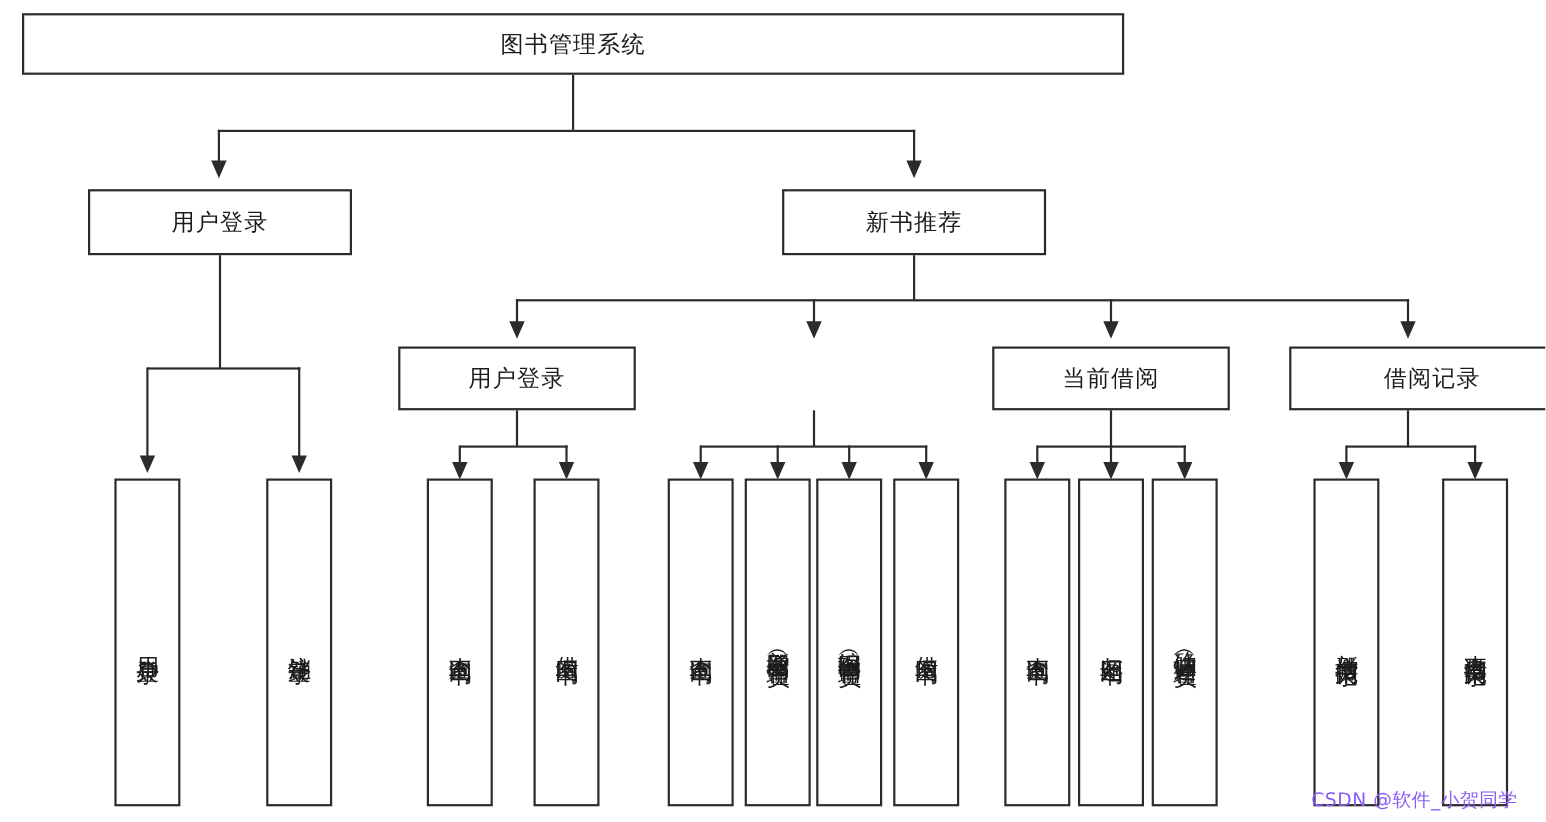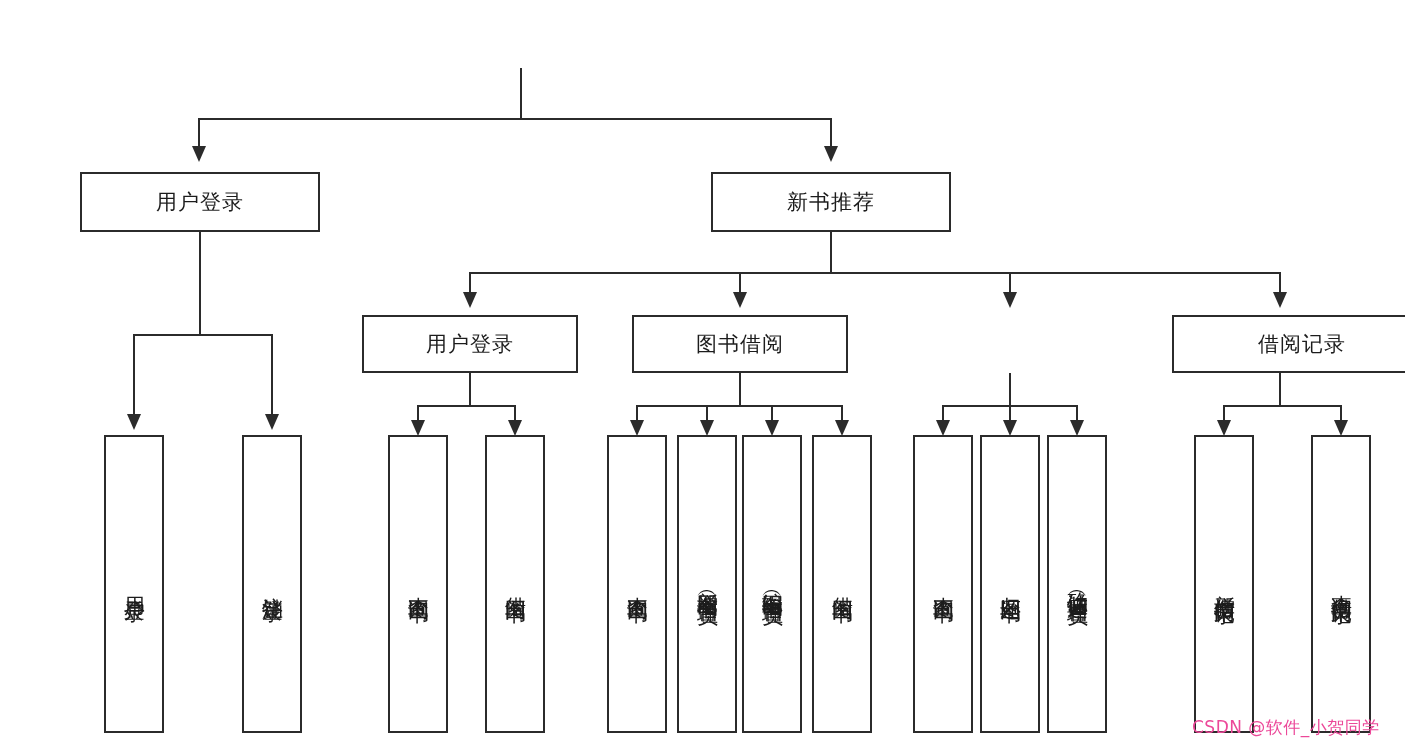--- a/index.html
+++ b/index.html
@@ -60,31 +60,34 @@
     position: absolute;
     width: 0;
     height: 0;
     border-left: 7px solid transparent;
     border-right: 7px solid transparent;
     border-top: 16px solid #2b2b2b;
   }
   
   .watermark {
     position: absolute;
-    color: #ec4899;
+    color: #8b5cf6;
     font-size: 17px;
     white-space: nowrap;
     letter-spacing: 0.5px;
   }
 </style>
 </head>
 <body>
 
 <div id="canvas">
 
+  <div class="node horizontal" style="left:20px; top:12px; width:1002px; height:56px;">
+    <span class="label">图书管理系统</span>
+  </div>
 
   <div class="vline" style="left:520px; top:68px; width:2px; height:50px;"></div>
 
   <div class="hline" style="left:198px; top:118px; width:634px; height:2px;"></div>
 
   <div class="vline" style="left:198px; top:118px; width:2px; height:30px;"></div>
   <div class="arrow" style="left:192px; top:146px;"></div>
 
   <div class="vline" style="left:830px; top:118px; width:2px; height:30px;"></div>
   <div class="arrow" style="left:824px; top:146px;"></div>
@@ -110,22 +113,22 @@
   <div class="vline" style="left:739px; top:272px; width:2px; height:21px;"></div>
   <div class="arrow" style="left:733px; top:292px;"></div>
   <div class="vline" style="left:1009px; top:272px; width:2px; height:21px;"></div>
   <div class="arrow" style="left:1003px; top:292px;"></div>
   <div class="vline" style="left:1279px; top:272px; width:2px; height:21px;"></div>
   <div class="arrow" style="left:1273px; top:292px;"></div>
 
   <div class="node horizontal" style="left:362px; top:315px; width:216px; height:58px;">
     <span class="label">用户登录</span>
   </div>
-  <div class="node horizontal" style="left:632px; top:315px; width:216px; height:58px;">
-    <span class="label">图书借阅</span>
+  <div class="node horizontal" style="left:902px; top:315px; width:216px; height:58px;">
+    <span class="label">当前借阅</span>
   </div>
   <div class="node horizontal" style="left:1172px; top:315px; width:260px; height:58px;">
     <span class="label">借阅记录</span>
   </div>
 
   <div class="vline" style="left:469px; top:373px; width:2px; height:33px;"></div>
   <div class="hline" style="left:418px; top:405px; width:98px; height:2px;"></div>
   <div class="vline" style="left:417px; top:405px; width:2px; height:17px;"></div>
   <div class="arrow" style="left:411px; top:420px;"></div>
   <div class="vline" style="left:514px; top:405px; width:2px; height:17px;"></div>

